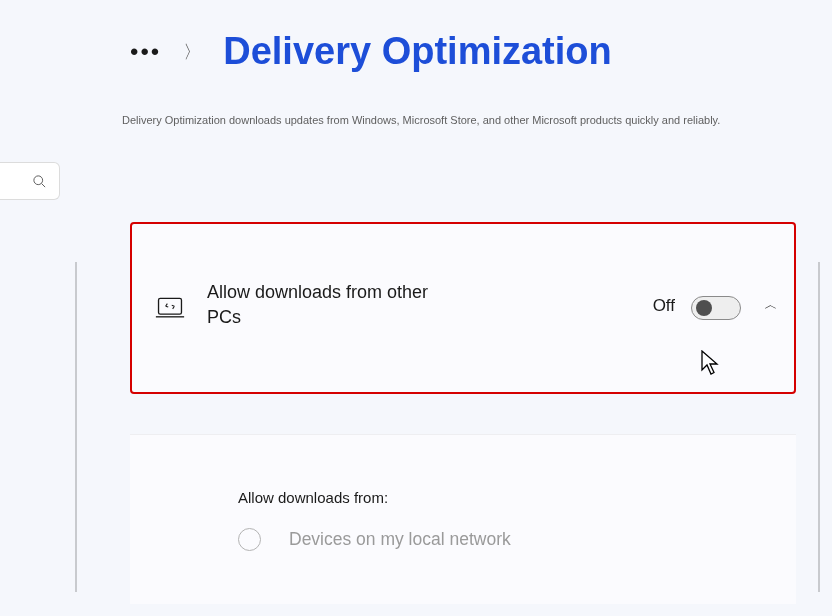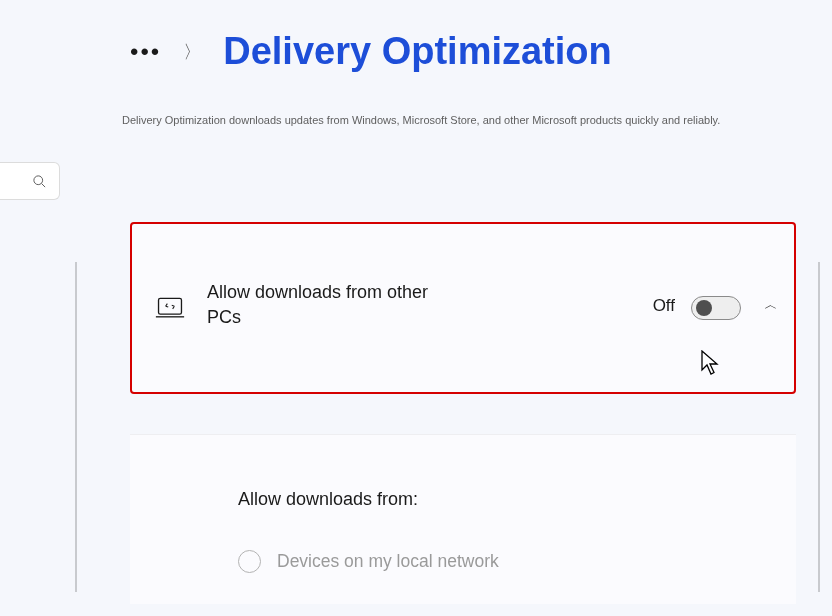--- a/index.html
+++ b/index.html
@@ -175,28 +175,28 @@
       position: absolute;
       top: 434px;
       left: 130px;
       width: 666px;
       height: 170px;
       background: #fbfbfe;
       border-top: 1px solid rgba(0,0,0,0.05);
       padding: 54px 0 0 108px;
     }
     .panel2-title {
-      font-size: 18px;
-      color: #1a1a1a;
-      margin-bottom: 40px;
+      font-size: 15px;
+      color: #1a1a1a;
+      margin-bottom: 22px;
     }
     .radio-row {
       display: flex;
       align-items: center;
-      gap: 16px;
+      gap: 28px;
     }
     .radio-circle {
       width: 23px;
       height: 23px;
       border: 1.5px solid #b3b3b3;
       border-radius: 50%;
     }
     .radio-label {
       font-size: 17.5px;
       color: #9a9a9a;

